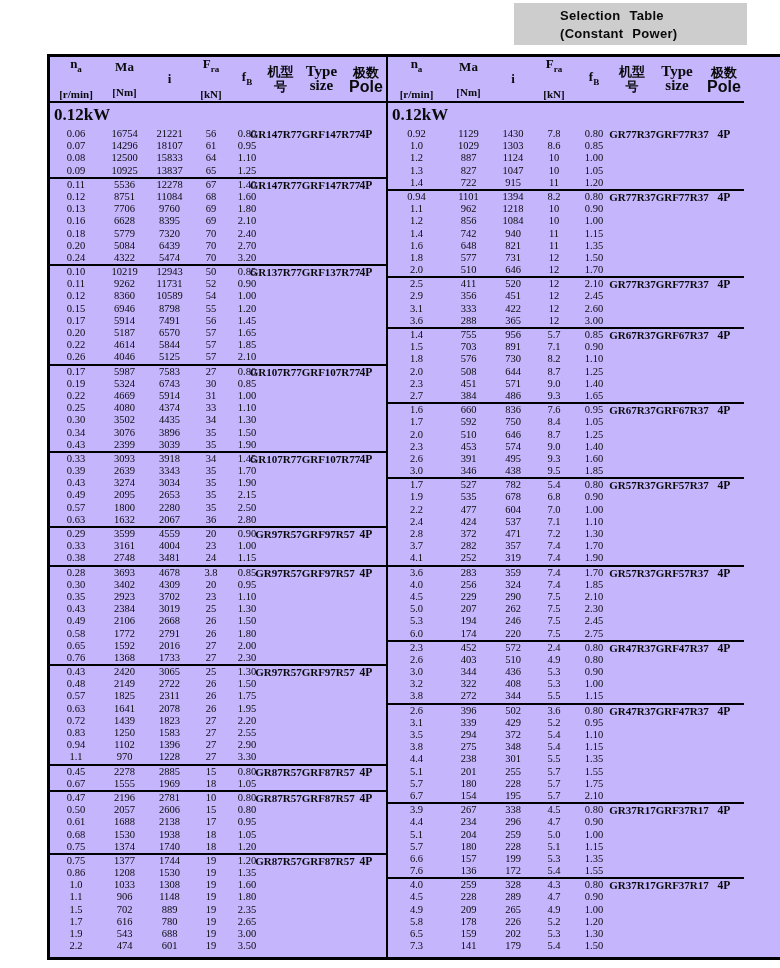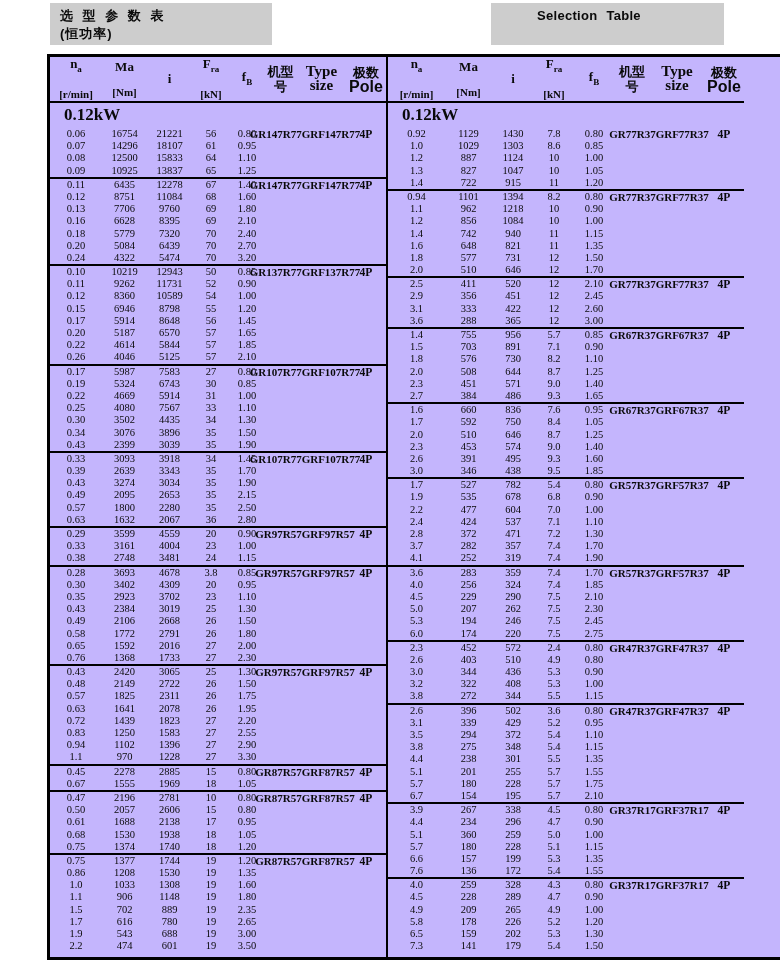--- a/index.html
+++ b/index.html
@@ -4,21 +4,21 @@
 <style>
   html,body{margin:0;padding:0;background:#ffffff;}
   .page{position:relative;width:780px;height:968px;background:#ffffff;overflow:hidden;
         font-family:"Liberation Serif",serif;color:#0a0a0a;}
 
   
   .title-block{position:absolute;top:3px;height:42px;background:#cdcdcd;box-sizing:border-box;
                padding:4px 0 0 10px;font-family:"Liberation Sans",sans-serif;font-weight:bold;
                font-size:13px;line-height:18px;color:#0a0a0a;}
   .tb-cn{left:50px;width:222px;}
-  .tb-en{left:491px;width:233px;padding-left:46px;}
+  .tb-en{left:514px;width:233px;padding-left:46px;}
   .tb-line1{letter-spacing:3px;}
   .tb-line2{letter-spacing:1px;}
   .tb-en .tb-line1,.tb-en .tb-line2{letter-spacing:0.3px;word-spacing:5px;}
 
   
   .table-frame{position:absolute;left:47px;top:54px;width:774px;height:906px;
                border:3px solid #000;box-sizing:border-box;display:flex;background:#c4b5fd;}
   .subtable{height:100%;box-sizing:border-box;}
   .sub-left{width:336px;}
   .sub-right{width:358px;border-left:2px solid #000;}
@@ -27,21 +27,21 @@
   .col-headers{display:flex;align-items:center;height:46px;border-bottom:2.5px solid #000;box-sizing:border-box;}
   .ch{text-align:center;font-weight:bold;}
   .ch-main{font-size:13px;line-height:14px;}
   .ch-main sub{font-size:9px;}
   .ch-unit{font-size:11px;line-height:13px;font-weight:bold;margin-top:12px;}
   .ch-cn{font-size:13px;line-height:15px;}
   .ch-en{font-size:15px;line-height:14px;}
   .ch-pole-en{font-family:"Liberation Sans",sans-serif;font-size:16px;}
 
   
-  .power-row{height:25px;font-weight:bold;font-size:17px;line-height:23px;padding-left:14px;box-sizing:border-box;}
+  .power-row{height:25px;font-weight:bold;font-size:17px;line-height:23px;padding-left:4px;box-sizing:border-box;}
 
   
   .group{display:flex;align-items:flex-start;border-bottom:2px solid #000;box-sizing:border-box;}
   .group.last{border-bottom:none;}
   .rows{flex:none;}
   .row{display:flex;height:12.2px;}
   .cell{text-align:center;font-size:10.5px;line-height:12.3px;}
 
   
   .sub-left .c0{width:52px}.sub-left .c1{width:45px}.sub-left .c2{width:45px}
@@ -54,26 +54,23 @@
 
   .type-col{display:flex;flex-direction:row;justify-content:center;
             font-weight:bold;font-size:11px;line-height:13.5px;text-align:left;}
   .pole-col{text-align:center;font-weight:bold;font-size:11.5px;}
 </style>
 </head>
 <body>
 
 <div class="page">
 
-  <div class="title-block tb-cn">
-    <div class="tb-line1">选 型 参 数 表</div>
-    <div class="tb-line2">(恒功率)</div>
-  </div>
   <div class="title-block tb-en">
     <div class="tb-line1">Selection Table</div>
+    <div class="tb-line2">(Constant Power)</div>
   </div>
 
   <div class="table-frame">
 
     <div class="subtable sub-left">
       <div class="col-headers">
         <div class="ch c0">
           <div class="ch-main"><span>n</span><sub>a</sub></div>
           <div class="ch-unit">[r/min]</div>
         </div>
@@ -136,21 +133,21 @@
             <div class="type-col">
               <div>GR147R77</div>
               <div>GRF147R77</div>
             </div>
             <div class="pole-col">4P</div>
           </div>
           <div class="group">
             <div class="rows">
               <div class="row">
                 <div class="cell c0">0.11</div>
-                <div class="cell c1">6435</div>
+                <div class="cell c1">5536</div>
                 <div class="cell c2">12278</div>
                 <div class="cell c3">67</div>
                 <div class="cell c4">1.40</div>
               </div>
               <div class="row">
                 <div class="cell c0">0.12</div>
                 <div class="cell c1">8751</div>
                 <div class="cell c2">11084</div>
                 <div class="cell c3">68</div>
                 <div class="cell c4">1.60</div>
@@ -223,21 +220,21 @@
               <div class="row">
                 <div class="cell c0">0.15</div>
                 <div class="cell c1">6946</div>
                 <div class="cell c2">8798</div>
                 <div class="cell c3">55</div>
                 <div class="cell c4">1.20</div>
               </div>
               <div class="row">
                 <div class="cell c0">0.17</div>
                 <div class="cell c1">5914</div>
-                <div class="cell c2">8648</div>
+                <div class="cell c2">7491</div>
                 <div class="cell c3">56</div>
                 <div class="cell c4">1.45</div>
               </div>
               <div class="row">
                 <div class="cell c0">0.20</div>
                 <div class="cell c1">5187</div>
                 <div class="cell c2">6570</div>
                 <div class="cell c3">57</div>
                 <div class="cell c4">1.65</div>
               </div>
@@ -281,21 +278,21 @@
               <div class="row">
                 <div class="cell c0">0.22</div>
                 <div class="cell c1">4669</div>
                 <div class="cell c2">5914</div>
                 <div class="cell c3">31</div>
                 <div class="cell c4">1.00</div>
               </div>
               <div class="row">
                 <div class="cell c0">0.25</div>
                 <div class="cell c1">4080</div>
-                <div class="cell c2">7567</div>
+                <div class="cell c2">4374</div>
                 <div class="cell c3">33</div>
                 <div class="cell c4">1.10</div>
               </div>
               <div class="row">
                 <div class="cell c0">0.30</div>
                 <div class="cell c1">3502</div>
                 <div class="cell c2">4435</div>
                 <div class="cell c3">34</div>
                 <div class="cell c4">1.30</div>
               </div>
@@ -1167,21 +1164,21 @@
               </div>
               <div class="row">
                 <div class="cell c0">4.4</div>
                 <div class="cell c1">234</div>
                 <div class="cell c2">296</div>
                 <div class="cell c3">4.7</div>
                 <div class="cell c4">0.90</div>
               </div>
               <div class="row">
                 <div class="cell c0">5.1</div>
-                <div class="cell c1">360</div>
+                <div class="cell c1">204</div>
                 <div class="cell c2">259</div>
                 <div class="cell c3">5.0</div>
                 <div class="cell c4">1.00</div>
               </div>
               <div class="row">
                 <div class="cell c0">5.7</div>
                 <div class="cell c1">180</div>
                 <div class="cell c2">228</div>
                 <div class="cell c3">5.1</div>
                 <div class="cell c4">1.15</div>

